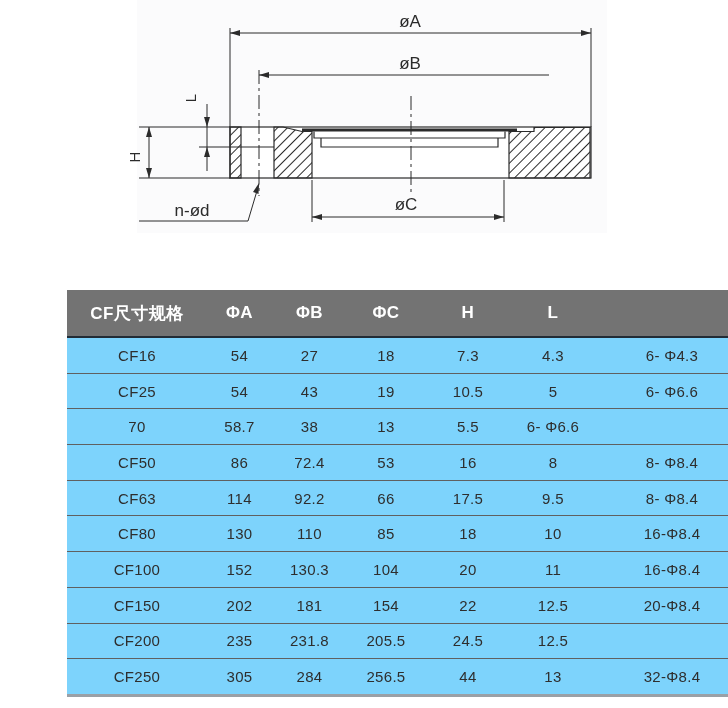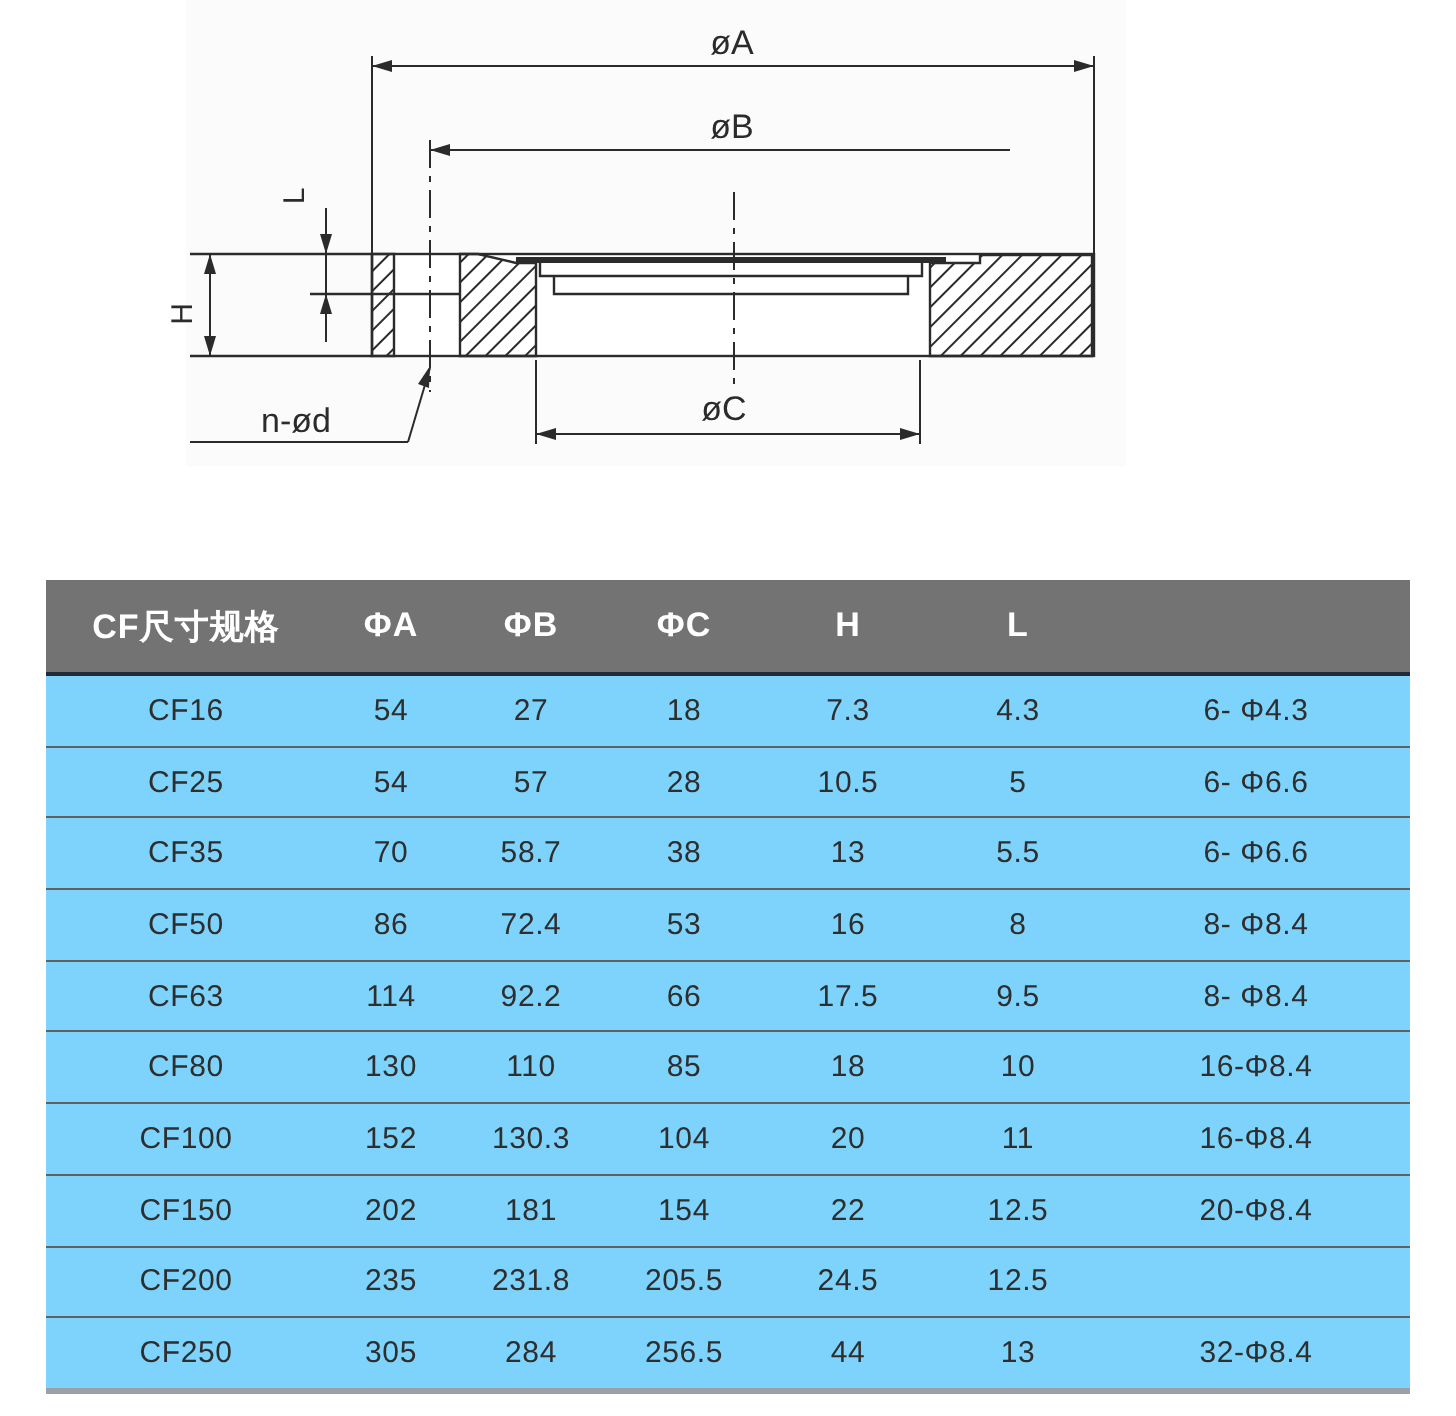--- a/index.html
+++ b/index.html
@@ -1,21 +1,21 @@
 <!DOCTYPE html>
 <html><head>
 <meta charset="utf-8">
 <style>
   html,body{margin:0;padding:0;}
   body{
     width:728px;height:708px;position:relative;background:#ffffff;
     font-family:"Liberation Sans","DejaVu Sans",sans-serif;
     -webkit-font-smoothing:antialiased;
   }
-  .page{position:absolute;inset:0;overflow:hidden;background:#ffffff;}
+  .page{position:absolute;inset:0;overflow:hidden;background:#ffffff;margin-left:44px;}
 
   
   .drawing-wrap{position:absolute;left:0;top:0;width:728px;height:255px;}
   svg text{fill:#2b2b2b;}
 
   
   .spec-table{
     position:absolute;left:23px;top:290px;width:682px;
     border-bottom:3px solid #9aa0a6;
   }
@@ -139,28 +139,27 @@
           <div class="tcell">54</div>
           <div class="tcell">27</div>
           <div class="tcell">18</div>
           <div class="tcell">7.3</div>
           <div class="tcell">4.3</div>
           <div class="tcell">6- Φ4.3</div>
         </div>
         <div class="trow">
           <div class="tcell">CF25</div>
           <div class="tcell">54</div>
-          <div class="tcell">57</div>
-          <div class="tcell">28</div>
+          <div class="tcell">43</div>
+          <div class="tcell">19</div>
           <div class="tcell">10.5</div>
           <div class="tcell">5</div>
           <div class="tcell">6- Φ6.6</div>
         </div>
         <div class="trow">
-          <div class="tcell">CF35</div>
           <div class="tcell">70</div>
           <div class="tcell">58.7</div>
           <div class="tcell">38</div>
           <div class="tcell">13</div>
           <div class="tcell">5.5</div>
           <div class="tcell">6- Φ6.6</div>
         </div>
         <div class="trow">
           <div class="tcell">CF50</div>
           <div class="tcell">86</div>

